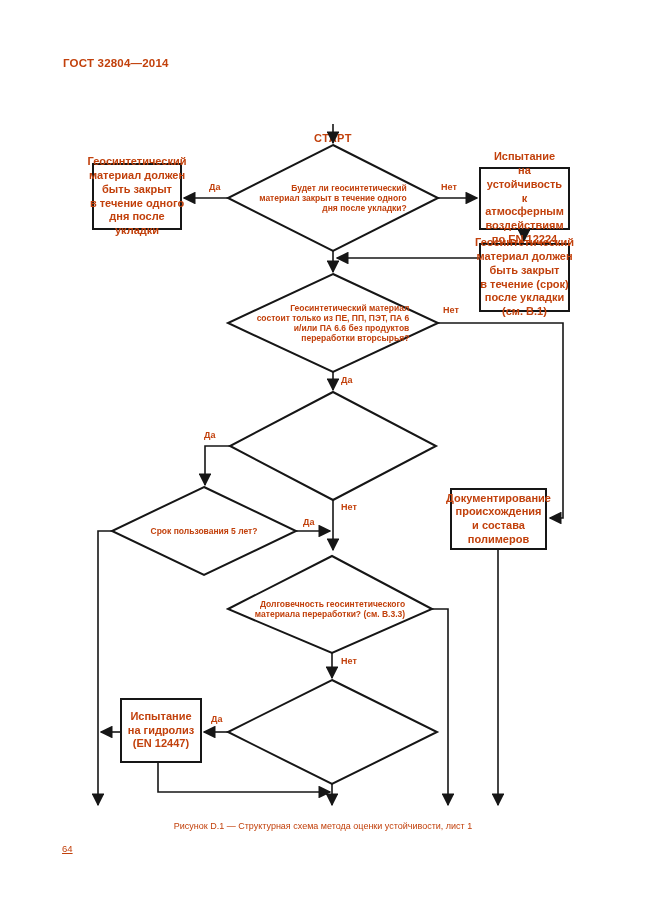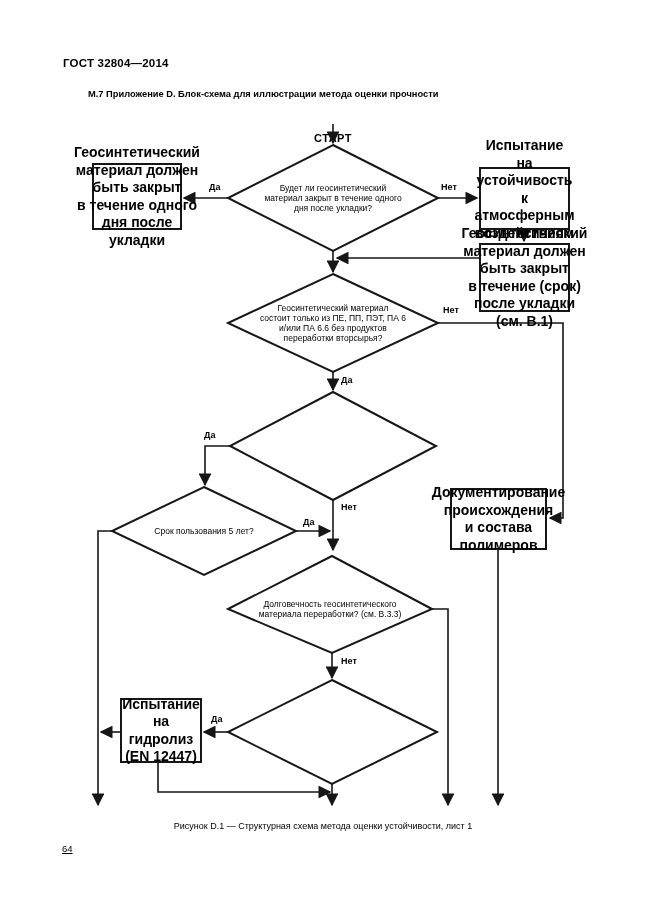--- a/index.html
+++ b/index.html
@@ -1,55 +1,54 @@
 <!DOCTYPE html>
 <html lang="ru"><head>
 <meta charset="utf-8">
 <style>
   html,body{margin:0;padding:0;background:#ffffff;}
   #page{
     position:relative;
     width:646px;height:913px;
     background:#ffffff;
     font-family:"Liberation Sans",sans-serif;
-    color:#000000;
+    color:#c2410c;
     overflow:hidden;
   }
   .abs{position:absolute;}
   .txt{white-space:pre-line;}
   .doc-header{font-size:11.5px;font-weight:bold;letter-spacing:.2px;}
   .section-title{font-size:9.3px;font-weight:bold;}
   .start-label{font-size:11px;font-weight:bold;text-align:center;letter-spacing:.5px;margin-top:27px;}
   .caption{font-size:9px;text-align:center;}
   .page-number{font-size:9.5px;}
   svg.flow{position:absolute;left:0;top:0;width:646px;height:913px;}
   .node-text{
     position:absolute;display:flex;align-items:center;justify-content:center;
-    text-align:center;white-space:pre-line;
-    font-size:8.5px;font-weight:normal;line-height:1.2;
+    text-align:right;white-space:pre-line;
+    font-size:8.5px;font-weight:bold;line-height:1.2;
   }
   .box{
     position:absolute;box-sizing:border-box;
     border:2px solid #161616;background:#ffffff;
     display:flex;align-items:center;justify-content:center;
     text-align:center;white-space:pre-line;
-    font-size:14px;font-weight:bold;line-height:1.25;
+    font-size:11px;font-weight:bold;line-height:1.25;
     padding:1px;
   }
   .branch-label{
     position:absolute;font-size:9px;font-weight:bold;line-height:1;
   }
 </style>
 </head>
 <body>
 
 <div id="page">
 
   <div class="abs txt doc-header" style="left:63px;top:57px;">ГОСТ 32804—2014</div>
-  <div class="abs txt section-title" style="left:88px;top:89px;">М.7 Приложение D. Блок-схема для иллюстрации метода оценки прочности</div>
   <div class="abs txt start-label" style="left:302px;top:105px;width:62px;">СТАРТ</div>
 
   <svg class="flow" viewBox="0 0 646 913">
     <defs>
       <marker id="arr" viewBox="0 0 10 10" refX="9" refY="5" markerWidth="8" markerHeight="8" orient="auto-start-reverse">
         <path d="M0,0 L10,5 L0,10 z" fill="#161616"></path>
       </marker>
     </defs>
     <g stroke="#161616" stroke-width="1.6" fill="none">
       <path d="M333,124 L333,143" marker-end="url(#arr)"></path>

